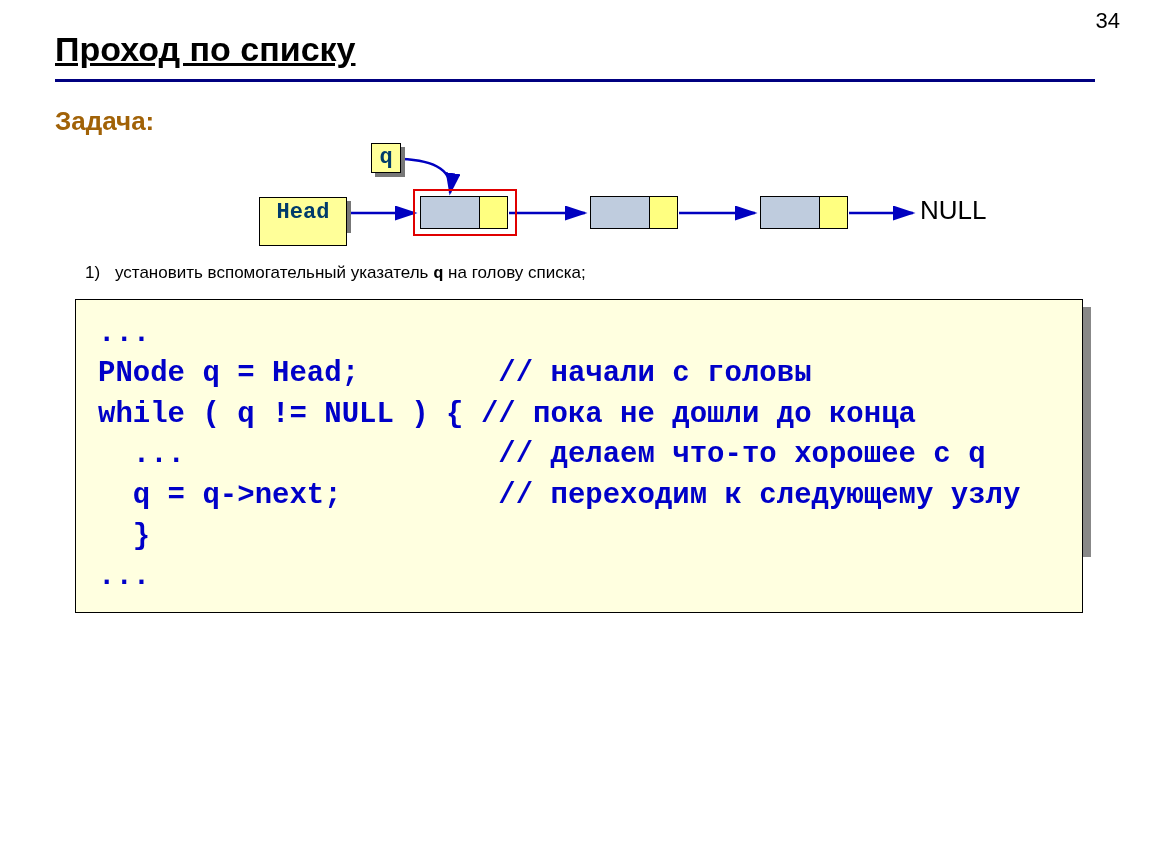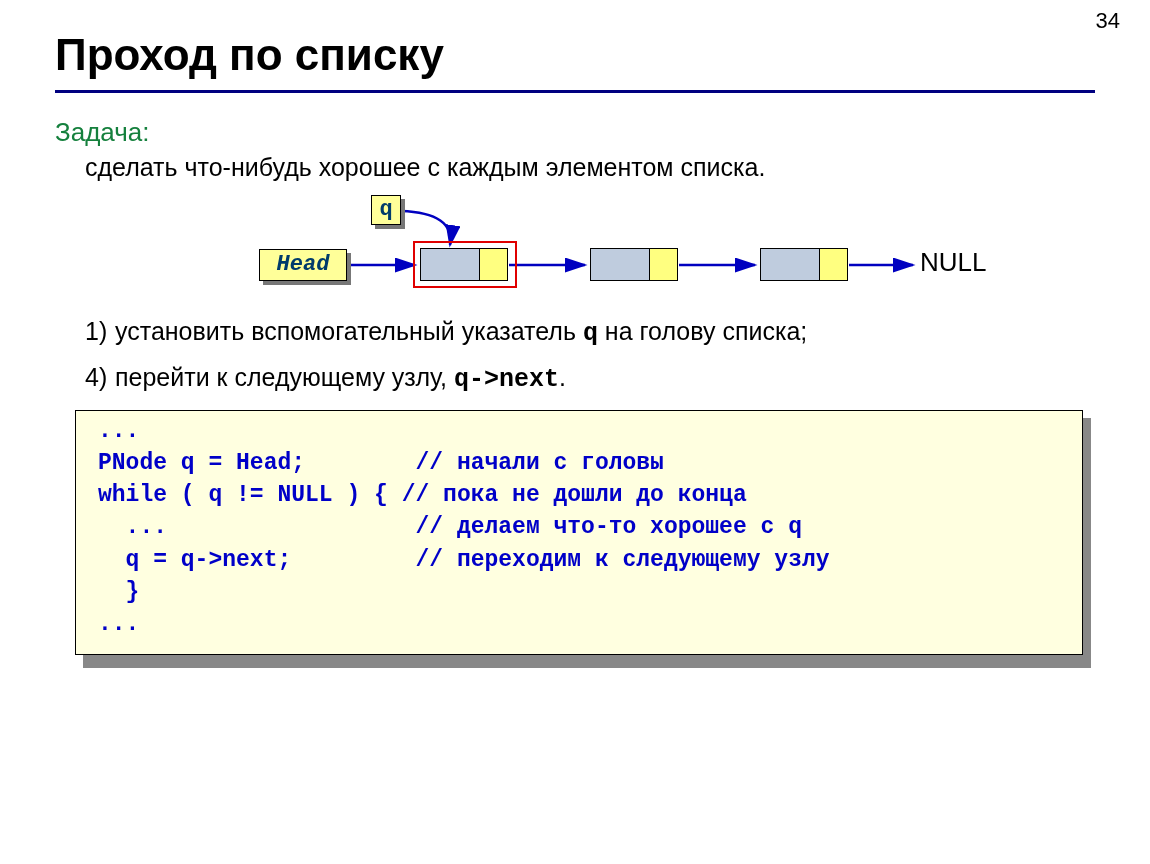--- a/index.html
+++ b/index.html
@@ -17,47 +17,48 @@
     padding: 30px 55px 20px 55px;
   }
   .page-num {
     position: absolute;
     top: 8px;
     right: 30px;
     font-size: 22px;
     margin-left: 32px;
   }
   h1.title {
-    font-size: 44px;
+    font-size: 34px;
     font-weight: bold;
     margin: 0 0 6px 0;
     padding-bottom: 4px;
+    text-decoration: underline;
   }
   .rule {
     border-bottom: 3px solid #000080;
     margin-bottom: 24px;
   }
   .sect {
-    color: #15803d;
+    color: #a16207;
     font-size: 26px;
-    font-weight: normal;
+    font-weight: bold;
     margin-bottom: 4px;
   }
   .body-text {
     font-size: 25px;
     margin: 0 0 10px 30px;
     line-height: 1.25;
   }
   ol.steps {
     margin: 0 0 12px 30px;
     padding: 0;
     list-style: none;
   }
   ol.steps li {
-    font-size: 25px;
+    font-size: 17px;
     margin: 6px 0;
     line-height: 1.45;
   }
   ol.steps .num {
     display: inline-block;
     width: 30px;
   }
   .courier {
     font-family: "Courier New", monospace;
     font-weight: bold;
@@ -83,21 +84,21 @@
     background: #ffff99;
     border: 1.5px solid #000;
   }
   .shadow {
     position: absolute;
     background: #777;
   }
   .q-shadow { left: 150px; top: 6px; width: 30px; height: 30px; }
   .q-box    { left: 146px; top: 2px; width: 30px; height: 30px; line-height: 28px; }
   .head-shadow { left: 38px; top: 60px; width: 88px; height: 32px; }
-  .head-box    { left: 34px; top: 56px; width: 88px; height: 32px; line-height: 30px; font-style: italic; }
+  .head-box    { left: 34px; top: 56px; width: 88px; height: 49px; line-height: 30px; }
 
   .node {
     position: absolute;
     top: 55px;
     width: 88px;
     height: 33px;
     display: flex;
   }
   .node .data {
     flex: 0 0 60px;
@@ -143,43 +144,42 @@
     right: -8px; bottom: -8px;
     width: 1008px;
     height: 250px;
     background: #888;
   }
   .code-box {
     position: relative;
     width: 1008px;
     background: #ffffe0;
     border: 1.5px solid #000;
-    padding: 4px 18px 14px 22px;
+    padding: 14px 18px 14px 22px;
     box-sizing: border-box;
     font-family: "Courier New", monospace;
     font-weight: bold;
-    font-size: 23px;
+    font-size: 29px;
     line-height: 1.4;
     white-space: pre;
   }
   .kw   { color: #0000c8; }
   .comm { color: #0000c8; }
 
 </style>
 </head>
 <body>
 
 <div class="page-num">34</div>
 
 <div class="slide">
   <h1 class="title">Проход по списку</h1>
   <div class="rule"></div>
 
   <div class="sect">Задача:</div>
-  <p class="body-text">сделать что-нибудь хорошее с каждым элементом списка.</p>
 
   <div class="diagram">
     <svg width="800" height="110" style="position:absolute;left:0;top:0">
       <defs>
         <marker id="ah" markerWidth="10" markerHeight="10" refX="8" refY="3" orient="auto">
           <path d="M0,0 L9,3 L0,6 Z" fill="#0000c0"></path>
         </marker>
       </defs>
 
       <path d="M 176 18 Q 230 20 225 52" stroke="#0000c0" stroke-width="2.5" fill="none" marker-end="url(#ah)"></path>
@@ -214,23 +214,20 @@
       <div class="next"></div>
     </div>
 
     <div class="null-label">NULL</div>
   </div>
 
   <ol class="steps">
     <li>
       <span class="num">1)</span><span>установить вспомогательный указатель </span><span class="courier">q</span><span> на голову списка;</span>
     </li>
-    <li>
-      <span class="num">4)</span><span>перейти к следующему узлу, </span><span class="courier">q-&gt;next</span><span>.</span>
-    </li>
   </ol>
 
   <div class="code-wrap">
     <div class="code-shadow"></div>
     <div class="code-box"><span class="kw">...</span>
 <span class="kw">PNode q = Head;</span>        <span class="comm">// начали с головы</span>
 <span class="kw">while ( q != NULL ) {</span> <span class="comm">// пока не дошли до конца</span>
 <span class="kw">  ...</span>                  <span class="comm">// делаем что-то хорошее с q</span>
 <span class="kw">  q = q-&gt;next;</span>         <span class="comm">// переходим к следующему узлу</span>
 <span class="kw">  }</span>

